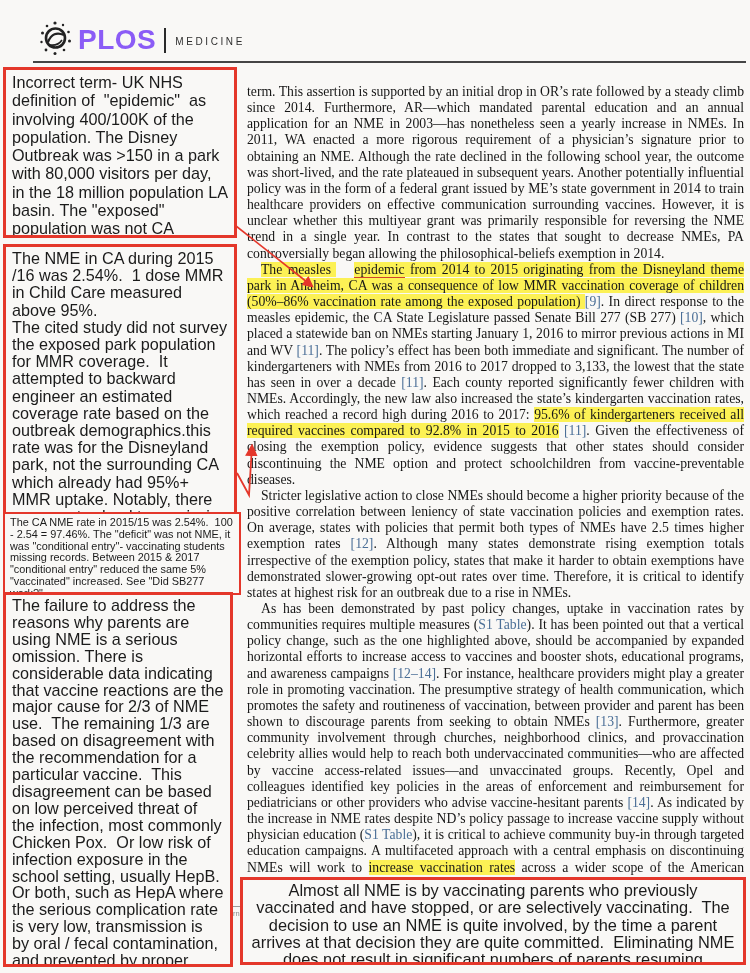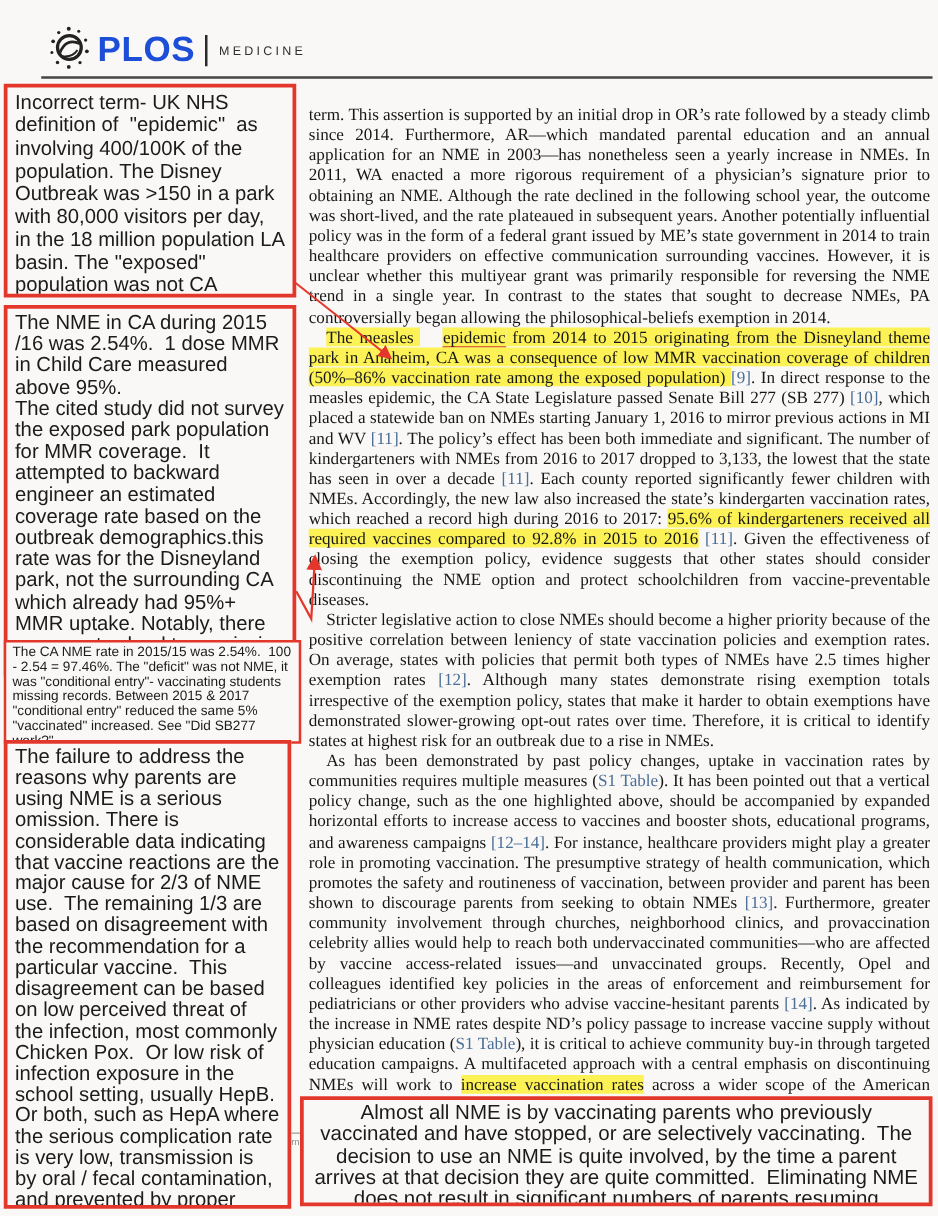--- a/index.html
+++ b/index.html
@@ -9,21 +9,21 @@
     --page-bg:#f9f8f6;
     --ink:#1b1b1b;
   }
   html,body{margin:0;padding:0;}
   body{width:750px;height:973px;overflow:hidden;background:var(--page-bg);}
   .page{position:relative;width:750px;height:973px;background:var(--page-bg);overflow:hidden;}
 
   
   .logo{position:absolute;left:38px;top:22px;display:flex;align-items:center;height:36px;}
   .logo-icon{margin-right:4px;}
-  .brand{font-family:"Liberation Sans",sans-serif;font-weight:700;font-size:28px;letter-spacing:.5px;color:#1d4ed8;}
+  .brand{font-family:"Liberation Sans",sans-serif;font-weight:700;font-size:28px;letter-spacing:.5px;color:#8b5cf6;}
   .logo-divider{width:2px;height:25px;background:#2a2a2a;margin:0 9px 0 8px;}
   .journal{font-family:"Liberation Sans",sans-serif;font-weight:400;font-size:10px;letter-spacing:2.6px;color:#2f2f2f;padding-top:2px;}
   .header-rule{position:absolute;left:33px;top:61px;width:713px;height:2px;background:#454545;}
 
   
   .note{position:absolute;box-sizing:border-box;border:3px solid var(--annotation-red);
         background:var(--page-bg);color:var(--ink);
         font-family:"Liberation Sans",sans-serif;white-space:pre-wrap;overflow:hidden;}
   .note1{left:3px;top:67px;width:234px;height:171px;font-size:16.2px;line-height:18.3px;padding:3px 6px;}
   .note2{left:3px;top:244px;width:234px;height:297px;font-size:16.2px;line-height:17.2px;padding:3px 6px;}

